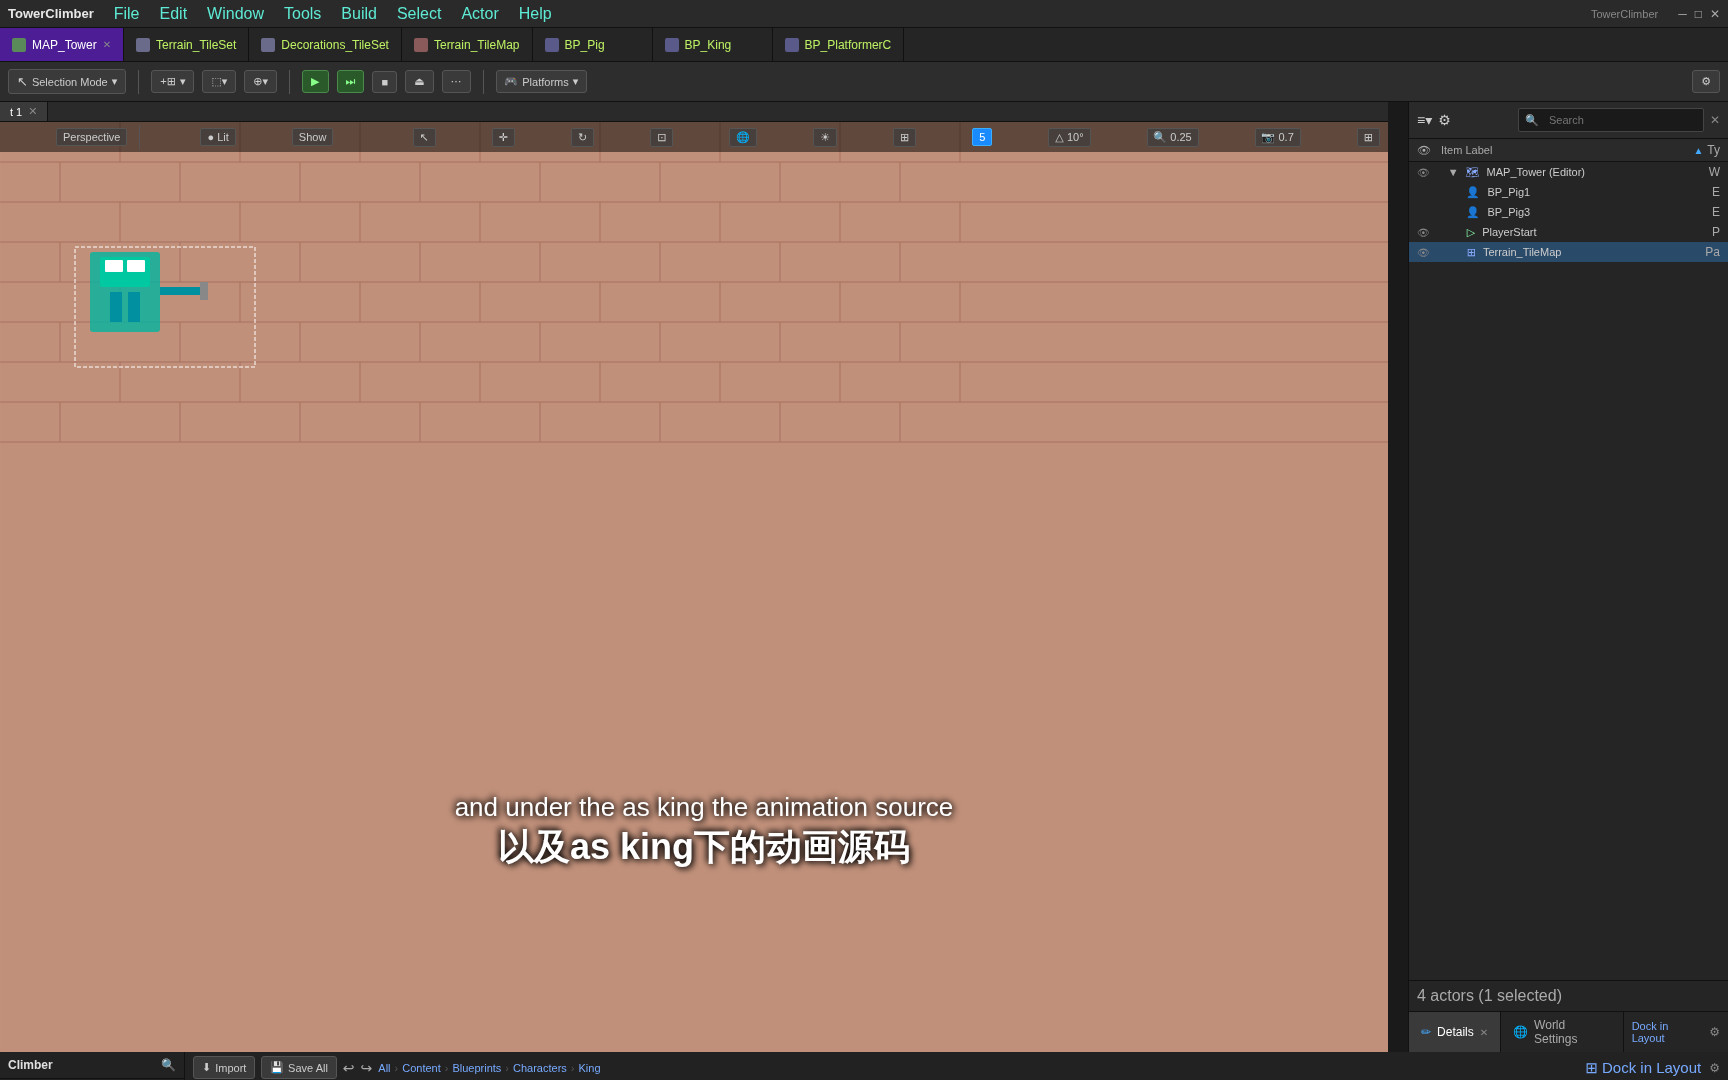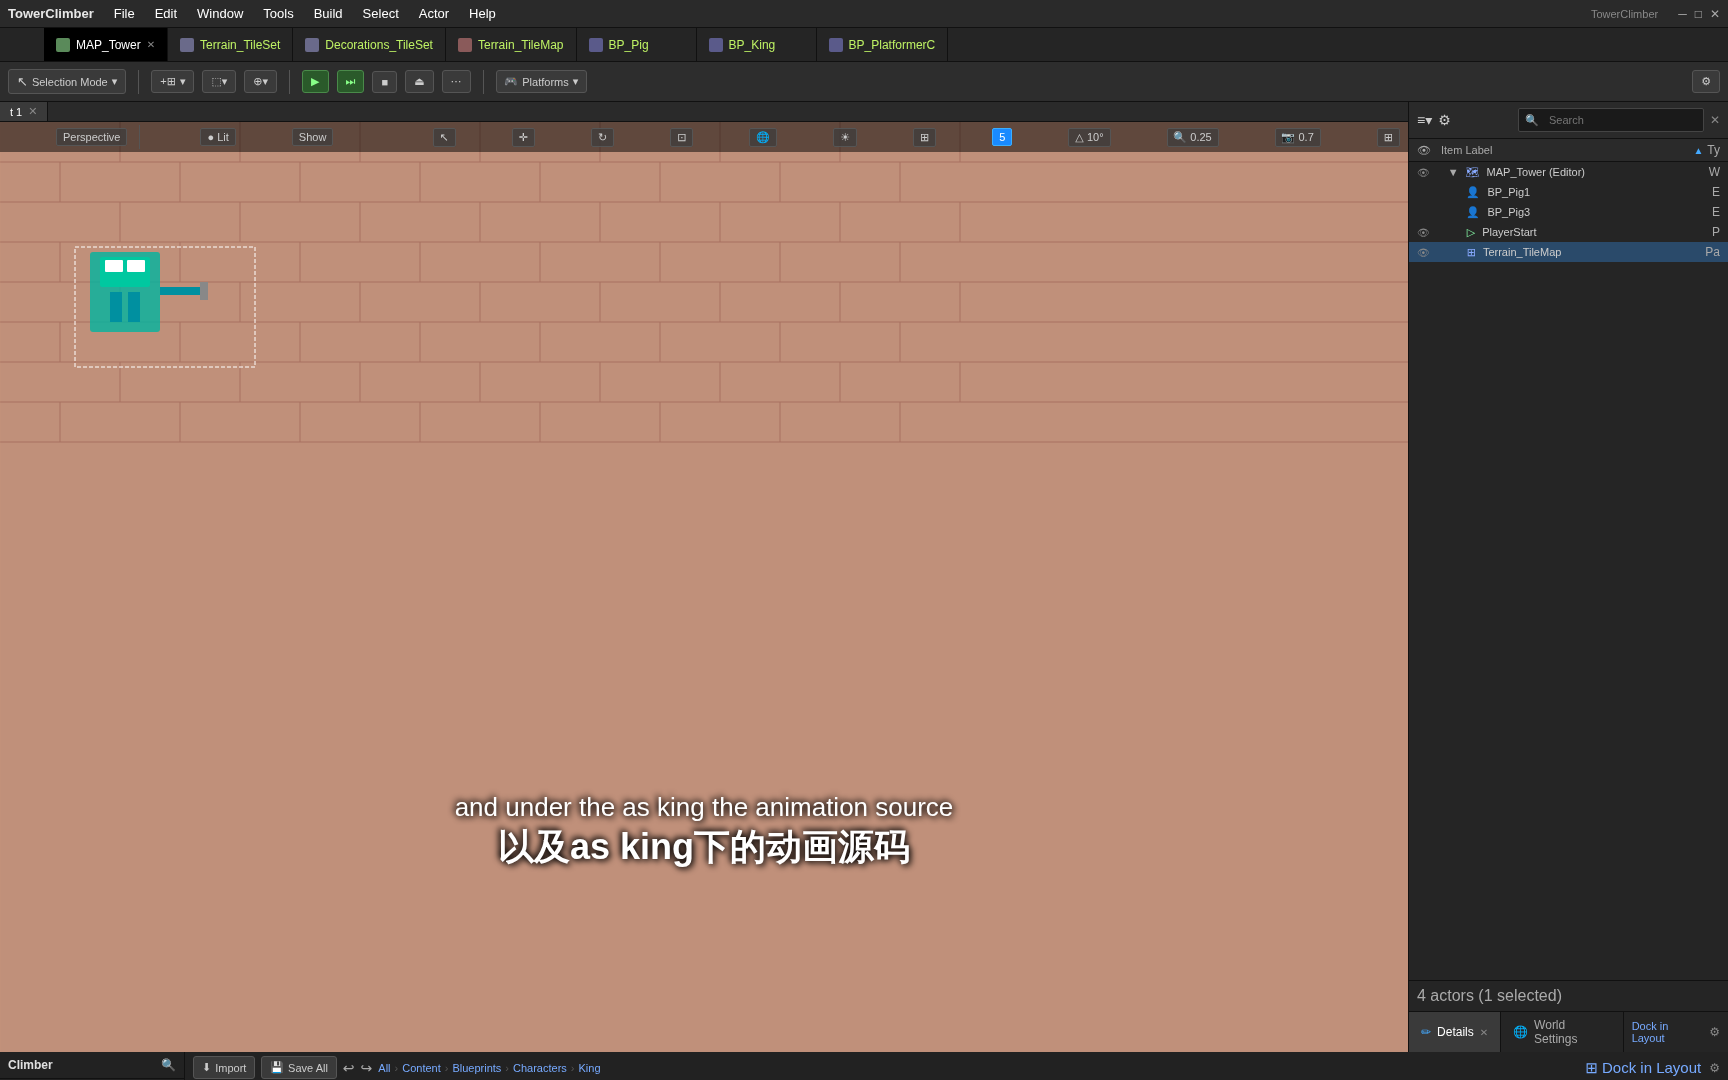--- a/index.html
+++ b/index.html
@@ -1,36 +1,36 @@
 <!DOCTYPE html>
 <html><head>
   <meta charset="utf-8">
   <style>
     * { box-sizing: border-box; margin: 0; padding: 0; }
     body { font-family: 'Segoe UI', Arial, sans-serif; font-size: 12px; background: #1a1a1a; color: #ccc; overflow: hidden; width: 1728px; height: 1080px; }
 
     
     .menu-bar { display: flex; align-items: center; background: #2a2a2a; height: 28px; padding: 0 8px; gap: 4px; border-bottom: 1px solid #111; }
     .menu-bar .logo { color: #e8e8e8; font-weight: bold; font-size: 13px; margin-right: 8px; }
-    .menu-item { color: #ffffff; padding: 2px 8px; cursor: pointer; font-size: 13px; }
+    .menu-item { color: #5eead4; padding: 2px 8px; cursor: pointer; font-size: 16px; }
 
     
     .tab-bar { display: flex; background: #252525; height: 34px; align-items: stretch; border-bottom: 1px solid #111; }
     .tab { display: flex; align-items: center; padding: 0 12px; gap: 6px; cursor: pointer; color: #bef264; font-size: 12px; border-right: 1px solid #111; min-width: 120px; }
-    .tab.active { background: #000000; color: #fff; margin-left: 44px; }
+    .tab.active { background: #4c1d95; color: #fff; }
     .tab-close { color: #888; margin-left: auto; font-size: 10px; cursor: pointer; }
 
     
     .toolbar { display: flex; align-items: center; background: #2d2d2d; height: 40px; padding: 0 8px; gap: 8px; border-bottom: 1px solid #111; }
     .toolbar-btn { display: flex; align-items: center; gap: 4px; padding: 4px 8px; background: #3a3a3a; border: 1px solid #555; border-radius: 3px; cursor: pointer; color: #ccc; font-size: 11px; }
     .toolbar-sep { width: 1px; height: 24px; background: #555; margin: 0 4px; }
     .play-btn { background: #2a5a2a; border-color: #4a8a4a; color: #8f8; }
 
     
-    .main-area { display: flex; height: calc(1080px - 28px - 34px - 40px - 28px); }
+    .main-area { display: flex; height: calc(1080px - 28px - 34px - 40px - 28px); gap: 20px; }
 
     
     .viewport { flex: 1; position: relative; background: #bc8a7a; overflow: hidden; }
     .viewport-toolbar { position: absolute; top: 0; left: 0; right: 0; height: 30px; background: rgba(0,0,0,0.5); display: flex; align-items: center; padding: 0 8px; gap: 8px; z-index: 10; }
     .vp-btn { color: #ccc; font-size: 11px; cursor: pointer; padding: 2px 6px; background: rgba(60,60,60,0.7); border-radius: 2px; border: 1px solid #555; margin-left: 48px; }
 
     
     .outliner { width: 320px; background: #252525; border-left: 1px solid #111; display: flex; flex-direction: column; }
     .panel-header { display: flex; align-items: center; padding: 6px 8px; background: #2a2a2a; border-bottom: 1px solid #111; gap: 6px; }
     .panel-close { color: #888; cursor: pointer; margin-left: auto; }

